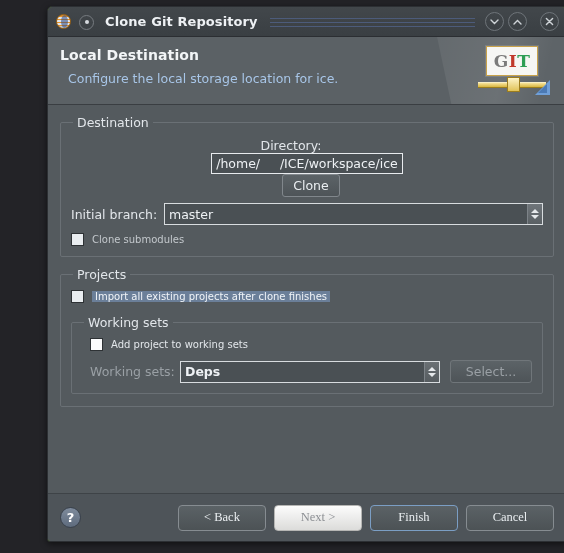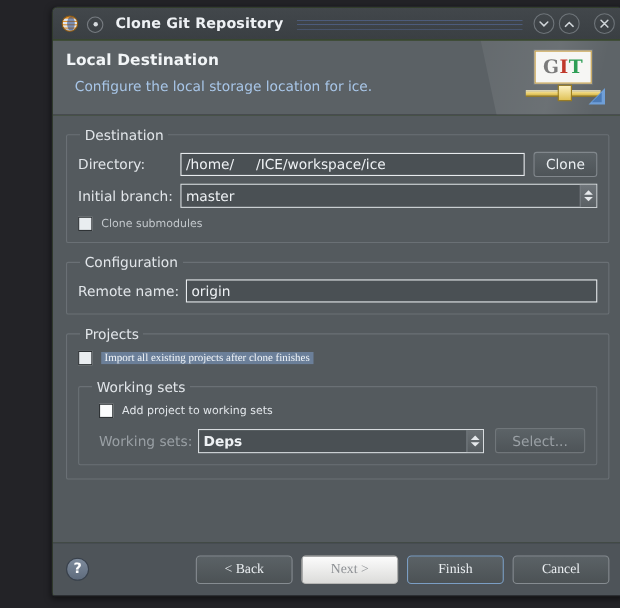--- a/index.html
+++ b/index.html
@@ -175,21 +175,21 @@
     border-radius: 2px;
     margin: 0 0 10px 0;
     padding: 6px 10px 10px 10px;
   }
   fieldset.group > legend {
     font-size: 12.5px; color: #e2e6ea;
     padding: 0 4px; margin-left: 2px;
   }
 
   .row { display:flex; align-items:center; margin-top: 6px; }
-  .row.first { margin-top: 2px; }
+  .row.first { margin-top: 2px; flex-direction: column; }
   .lbl { font-size: 12.5px; color:#e2e6ea; white-space:nowrap; }
   .lbl.dim { color:#9aa0a5; }
 
   .txtfield {
     flex: 1 1 auto;
     height: 21px;
     background: #4a5054;
     border: 1px solid #e8ebee;
     color: #eef1f4;
     font-size: 12.5px;
@@ -246,21 +246,20 @@
     border:1px solid #2e3235;
     margin-right: 8px;
   }
   .cbox.muted { background:#e9edf0; }
   .cb-label { font-size:10px; color:#e2e6ea; }
   .cb-label.dim { color:#c3c8cc; }
   .cb-label.sel {
     background:#6b7f99;
     padding: 0 3px;
     color:#f0f4f8;
-    font-family:Liberation Serif, serif;
   }
 
   
   .footer {
     flex: 0 0 48px;
     background: #4e5459;
     border-top: 1px solid #3e4347;
     display:flex; align-items:center;
     padding: 0 12px;
   }
@@ -361,27 +360,20 @@
             </span>
         </div>
       </div>
 
       <div class="cb-row">
         <span class="cbox muted"></span>
         <span class="cb-label dim">Clone submodules</span>
       </div>
     </fieldset>
 
-    <fieldset class="group">
-      <legend>Configuration</legend>
-      <div class="row first">
-        <span class="lbl" style="width:98px">Remote name:</span>
-        <div class="txtfield">origin</div>
-      </div>
-    </fieldset>
 
     <fieldset class="group">
       <legend>Projects</legend>
 
       <div class="cb-row" style="margin-top:2px">
         <span class="cbox muted"></span>
         <span class="cb-label sel">Import all existing projects after clone finishes</span>
       </div>
 
       <fieldset class="group" style="margin-top:12px; margin-bottom:2px;">

